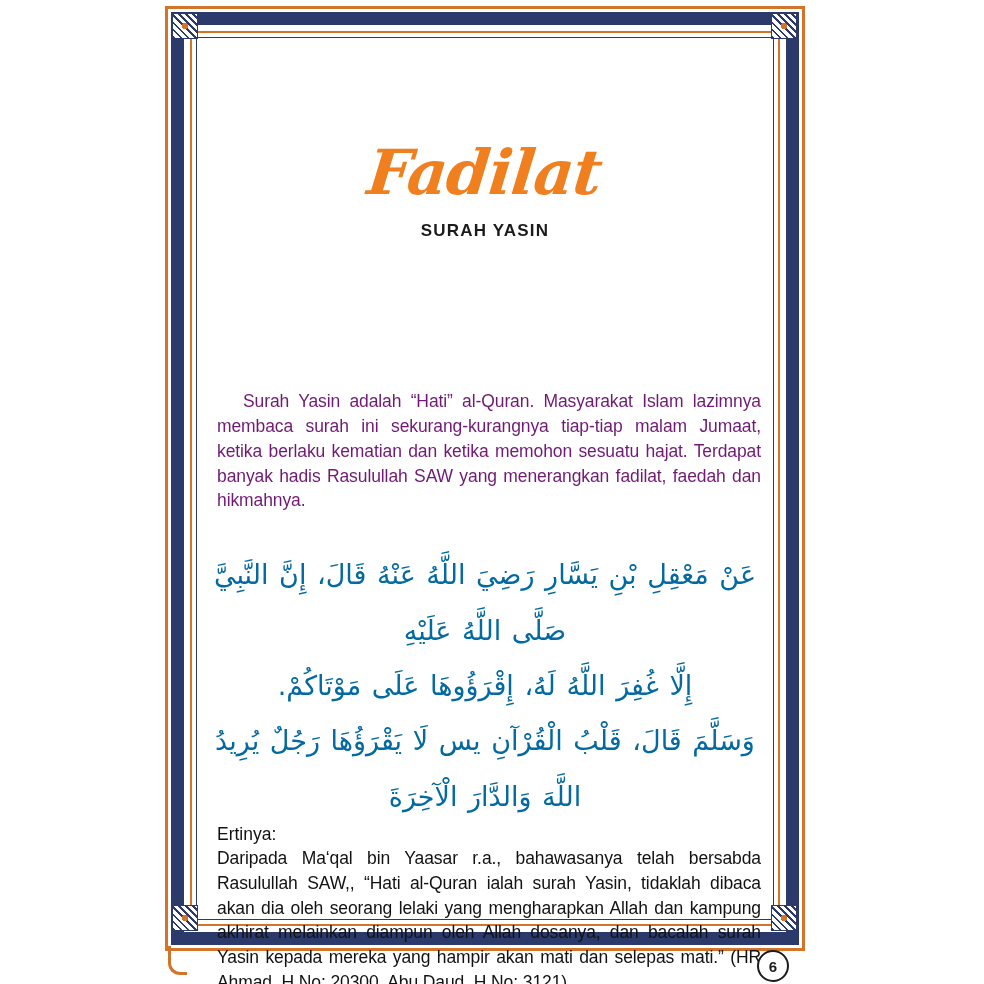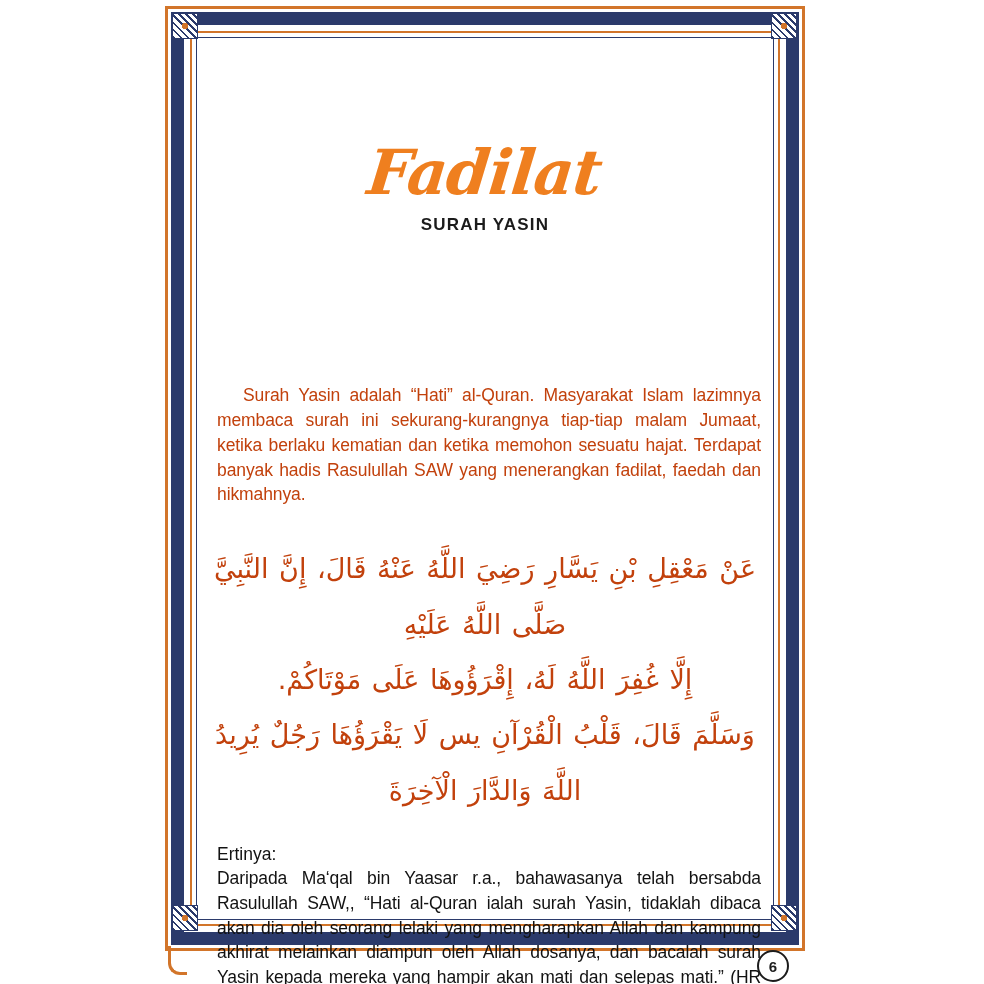--- a/index.html
+++ b/index.html
@@ -109,53 +109,52 @@
     font-family: "DejaVu Serif", serif;
     font-style: italic;
     font-weight: bold;
     font-size: 62px;
     color: #ef7f1f;
     letter-spacing: -1px;
     display: inline-block;
     transform: skewX(-6deg);
   }
   .logo-sub {
-    margin-top: 12px;
+    margin-top: 18px;
     font-family: "Liberation Sans", sans-serif;
     font-weight: bold;
     font-size: 17px;
     letter-spacing: 1.2px;
     color: #1b1b1b;
   }
 
   .intro {
     margin-top: 150px;
     padding: 0 4px 0 12px;
     font-size: 17.5px;
     line-height: 1.42;
-    color: #c2410c;
+    color: #701a75;
     text-align: justify;
     text-indent: 26px;
     letter-spacing: -0.1px;
   }
 
   .arabic {
     margin-top: 34px;
     padding: 0 6px;
     direction: rtl;
     text-align: center;
     font-family: "DejaVu Sans", sans-serif;
     font-size: 27px;
     line-height: 2.05;
-    color: #c2410c;
+    color: #0369a1;
     word-spacing: 2px;
   }
 
   .ertinya-label {
-    margin-top: 26px;
     padding-left: 12px;
     font-size: 17.5px;
     color: #121212;
   }
   .translation {
     margin-top: 1px;
     padding: 0 4px 0 12px;
     font-size: 17.5px;
     line-height: 1.42;
     color: #121212;

